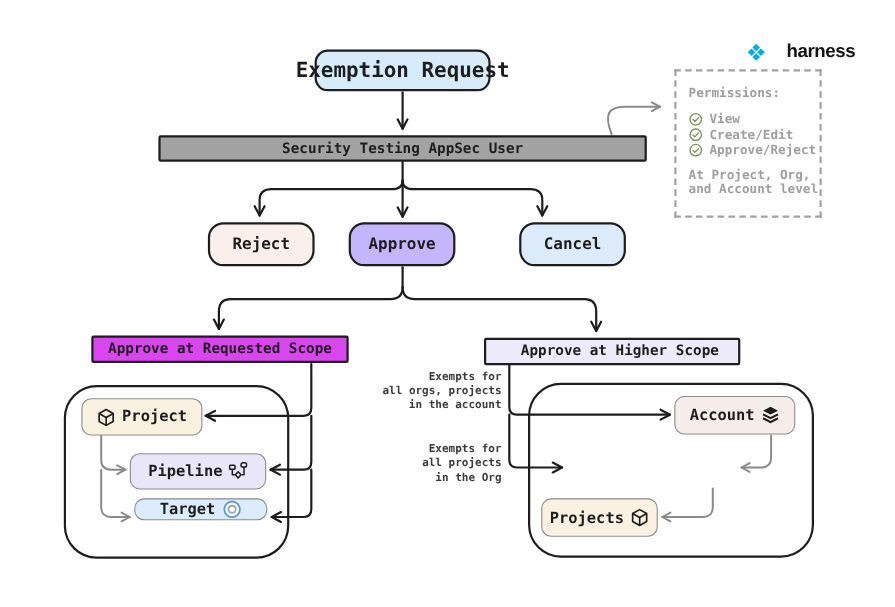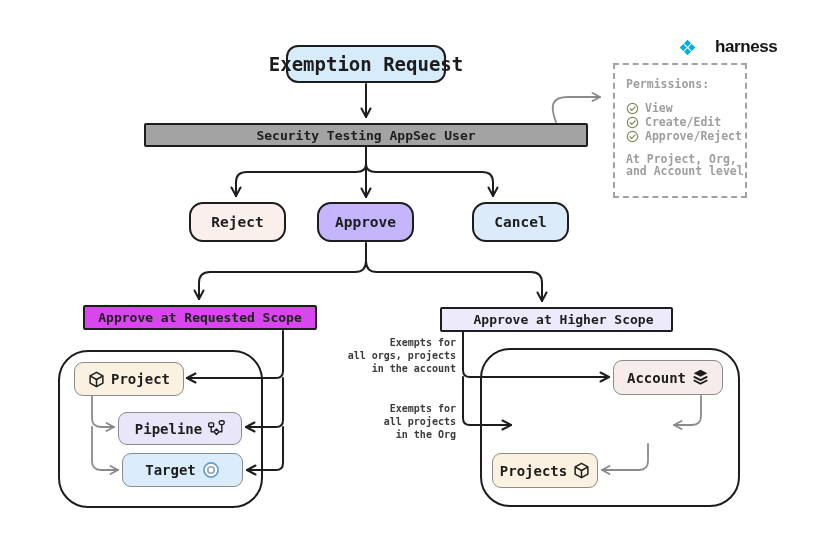--- a/index.html
+++ b/index.html
@@ -165,21 +165,21 @@
       <g fill="none" stroke="#1d1d1d" stroke-width="1.3" stroke-linejoin="round">
         <rect x="0.7" y="2.7" width="4.6" height="3.6" rx="0.8"></rect>
         <rect x="10.5" y="0.7" width="4.8" height="3.6" rx="1.6"></rect>
         <path d="M3 6.3 V11 H5.2"></path>
         <path d="M13 4.3 V11 H10.8"></path>
         <path d="M8 8.4 L10.4 11 L8 13.6 L5.6 11 Z"></path>
       </g>
     </svg>
   </div>
 
-  <div class="node sub" style="left:122px; top:453px; width:121px; height:34px; background:#dbedfc;">
+  <div class="node sub" style="left:122px; top:453px; width:121px; height:20px; background:#dbedfc;">
     <span>Target</span>
     <svg class="ic" width="18" height="18" viewBox="0 0 16 16">
       <circle cx="8" cy="8" r="6.3" fill="#ffffff" stroke="#5b9bd5" stroke-width="1.5"></circle>
       <circle cx="8" cy="8" r="2.9" fill="none" stroke="#9aa5b1" stroke-width="1.5"></circle>
     </svg>
   </div>
 
   <div class="node sub" style="left:613px; top:360px; width:110px; height:35px; background:#f6ecea;">
     <span>Account</span>
     <svg class="ic" width="17" height="17" viewBox="0 0 16 16">

